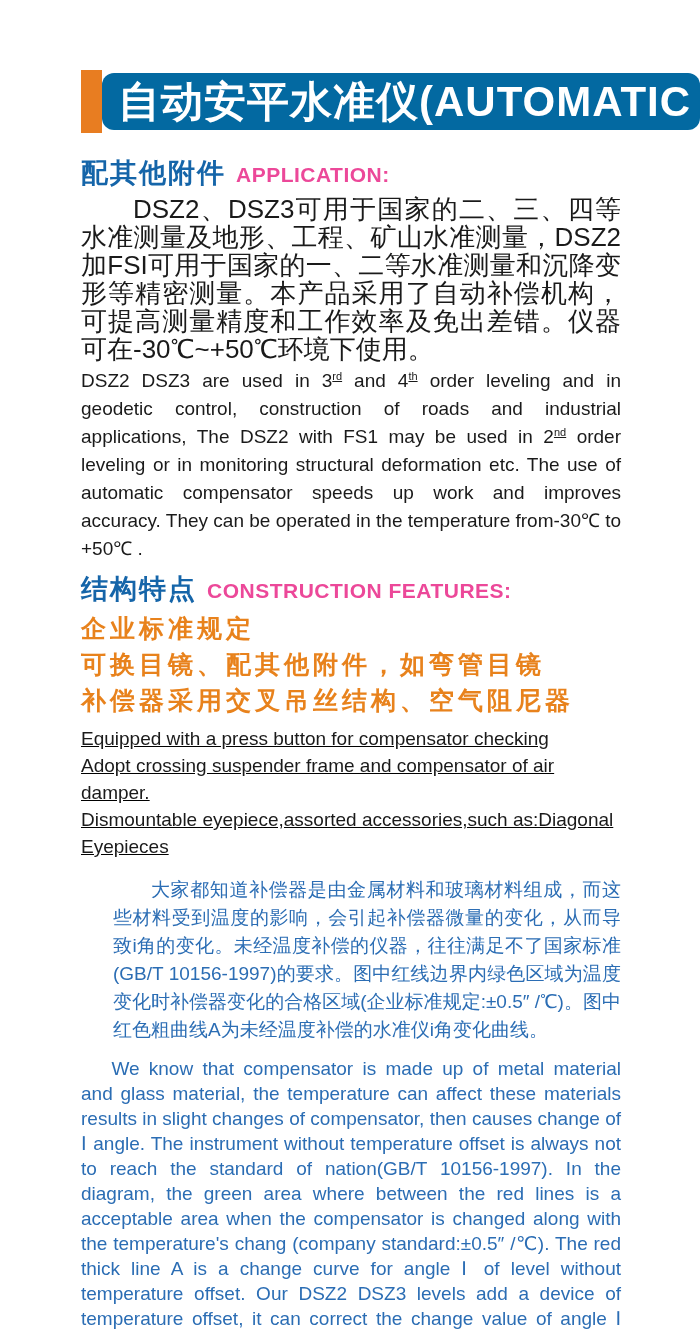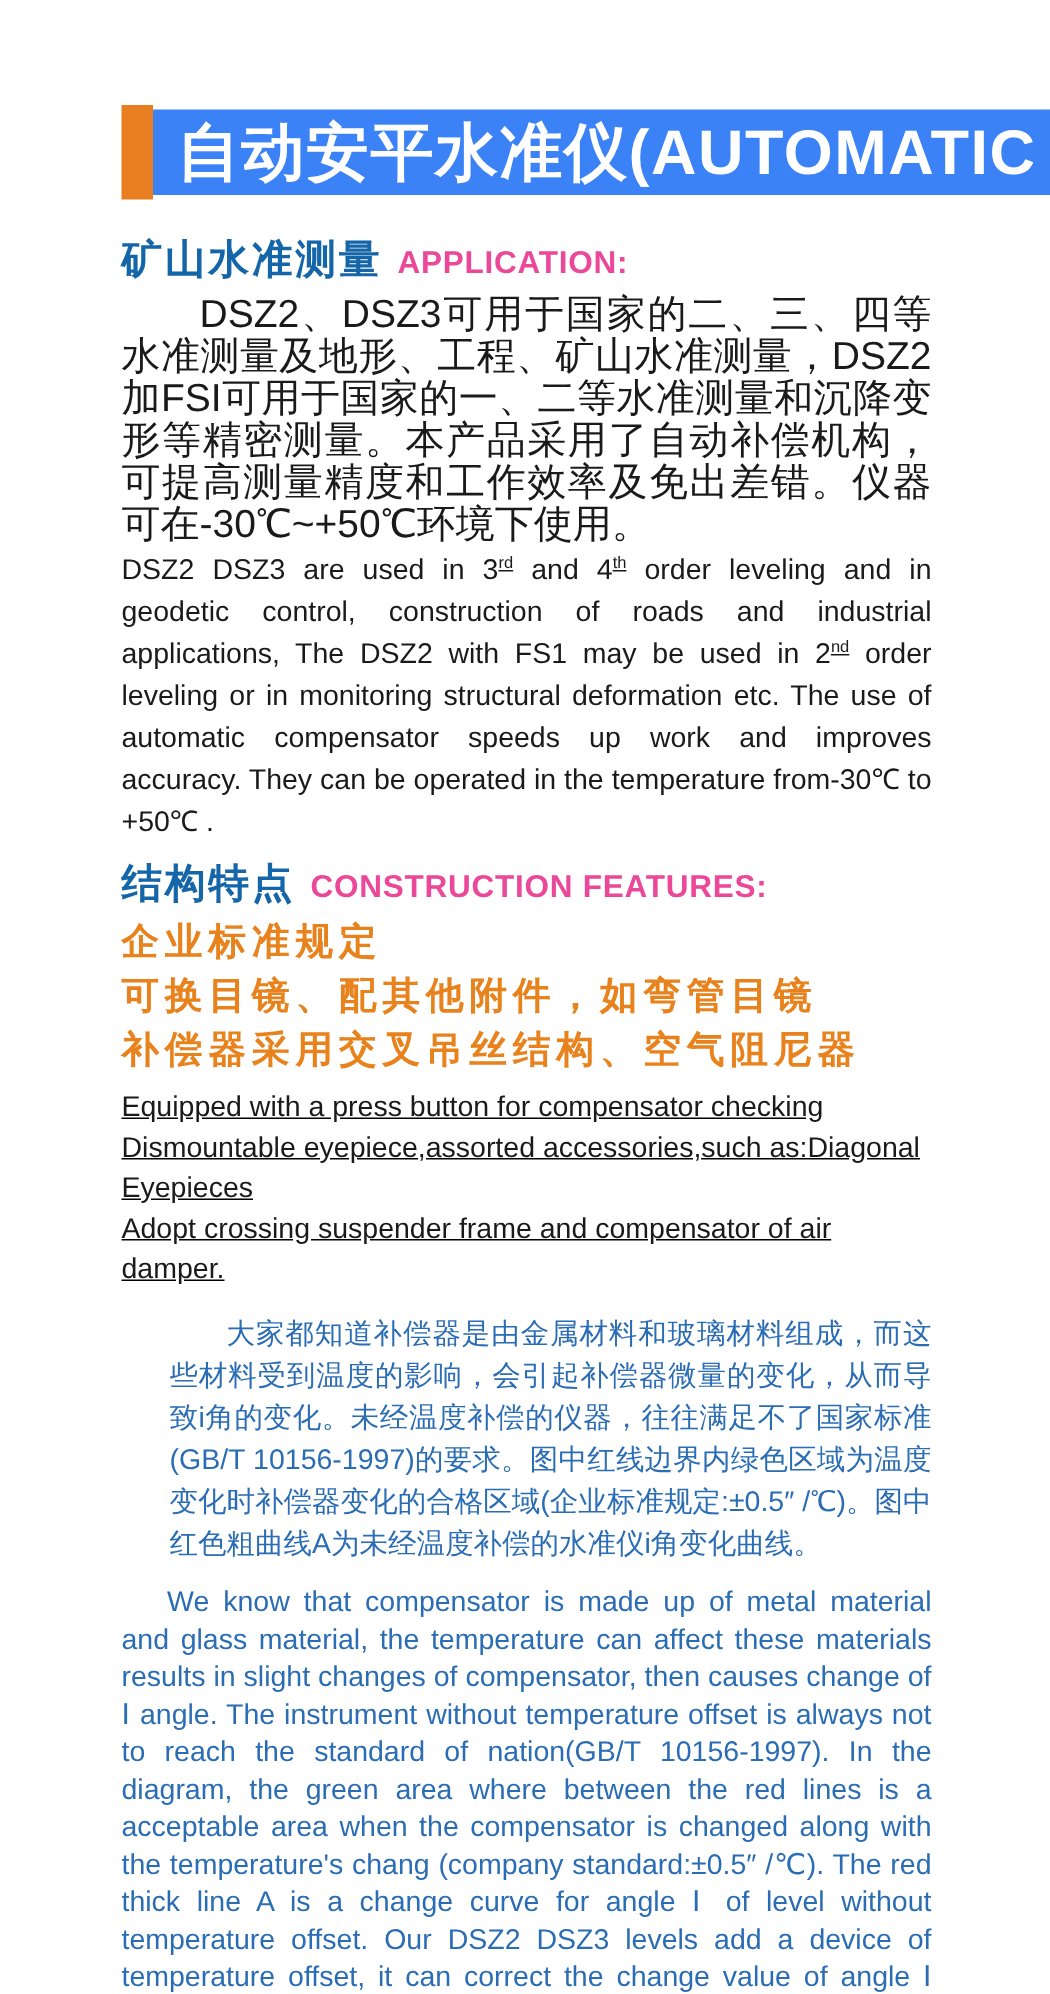--- a/index.html
+++ b/index.html
@@ -10,21 +10,21 @@
     overflow:hidden;
   }
   
   .banner { position:relative; margin:70px 0 0 81px; height:63px; }
   .banner .accent {
     position:absolute; left:0; top:0; width:21px; height:63px;
     background:#e87d21;
   }
   .banner .bar {
     position:absolute; left:21px; right:0; top:3px; height:57px;
-    background:#3b82f6; overflow:hidden;
+    background:#0369a1; overflow:hidden;border-radius:12px;
   }
   .banner h1 {
     margin:0; padding-left:16px; color:#ffffff; font-weight:bold;
     font-size:42px; line-height:57px; letter-spacing:1px; white-space:nowrap;
   }
   
   .content { margin-left:81px; width:540px; }
   h2.section-heading { display:flex; align-items:baseline; margin:0; }
   .h-zh {
     color:#1565a9; font-size:27px; font-weight:bold; letter-spacing:2px;
@@ -73,41 +73,41 @@
   <div class="accent"></div>
   <div class="bar">
     <h1>自动安平水准仪(AUTOMATIC</h1>
   </div>
 </header>
 
 <div class="content">
 
   <section class="sec-application">
     <h2 class="section-heading">
-      <span class="h-zh">矿山水准测量</span>
+      <span class="h-zh">配其他附件</span>
       <span class="h-en">APPLICATION:</span>
     </h2>
     <p class="para-zh">DSZ2、DSZ3可用于国家的二、三、四等水准测量及地形、工程、矿山水准测量，DSZ2加FSI可用于国家的一、二等水准测量和沉降变形等精密测量。本产品采用了自动补偿机构，可提高测量精度和工作效率及免出差错。仪器可在-30℃~+50℃环境下使用。</p>
     <p class="para-en"><span>DSZ2 DSZ3 are used in 3</span><sup>rd</sup><span> and 4</span><sup>th</sup><span> order leveling and in geodetic control, construction of roads and industrial applications, The DSZ2 with FS1 may be used in 2</span><sup>nd</sup><span> order leveling or in monitoring structural deformation etc. The use of automatic compensator speeds up work and improves accuracy. They can be operated in the temperature from-30℃ to +50℃ .</span></p>
   </section>
 
   <section class="sec-construction">
     <h2 class="section-heading">
       <span class="h-zh">结构特点</span>
       <span class="h-en">CONSTRUCTION FEATURES:</span>
     </h2>
     <div class="features-zh">
       <div class="feature-zh">企业标准规定</div>
       <div class="feature-zh">可换目镜、配其他附件，如弯管目镜</div>
       <div class="feature-zh">补偿器采用交叉吊丝结构、空气阻尼器</div>
     </div>
     <div class="features-en">
       <div class="feature-en">Equipped with a press button for compensator checking</div>
+      <div class="feature-en">Adopt crossing suspender frame and compensator of air damper.</div>
       <div class="feature-en">Dismountable eyepiece,assorted accessories,such as:Diagonal Eyepieces</div>
-      <div class="feature-en">Adopt crossing suspender frame and compensator of air damper.</div>
     </div>
   </section>
 
   <section class="sec-blue-zh">
     <p class="blue-zh">大家都知道补偿器是由金属材料和玻璃材料组成，而这些材料受到温度的影响，会引起补偿器微量的变化，从而导致i角的变化。未经温度补偿的仪器，往往满足不了国家标准(GB/T 10156-1997)的要求。图中红线边界内绿色区域为温度变化时补偿器变化的合格区域(企业标准规定:±0.5″ /℃)。图中红色粗曲线A为未经温度补偿的水准仪i角变化曲线。</p>
   </section>
 
   <section class="sec-blue-en">
     <p class="blue-en">We know that compensator is made up of metal material and glass material, the temperature can affect these materials results in slight changes of compensator, then causes change of Ⅰ angle. The instrument without temperature offset is always not to reach the standard of nation(GB/T 10156-1997). In the diagram, the green area where between the red lines is a acceptable area when the compensator is changed along with the temperature's chang (company standard:±0.5″ /℃). The red thick line A is a change curve for angle Ⅰ of level without temperature offset. Our DSZ2 DSZ3 levels add a device of temperature offset, it can correct the change value of angle Ⅰ when changing the temperature. The green thick line B is a change curve observation at a long time. for angle Ⅰ after offset, the instrument can be good work in the mal-conditions of larger temperature change, especially apply to transformation observation at a long time.</p>
   </section>

